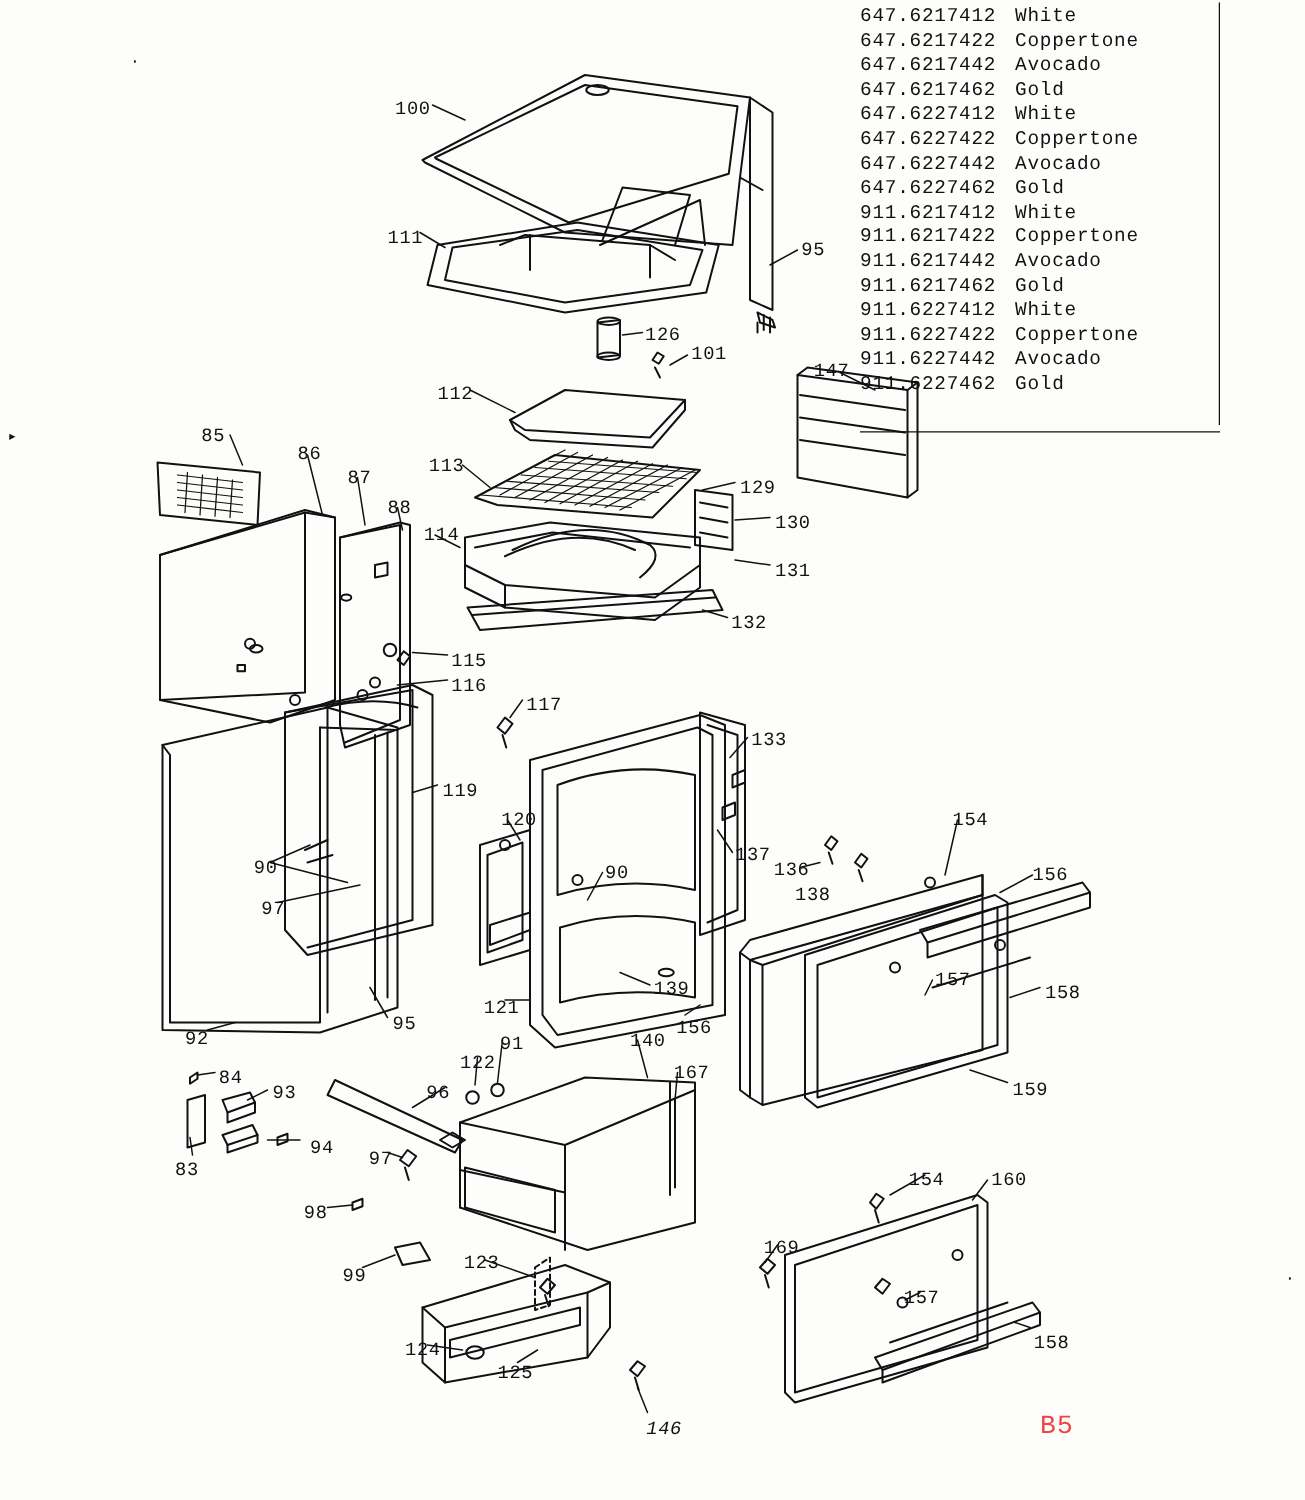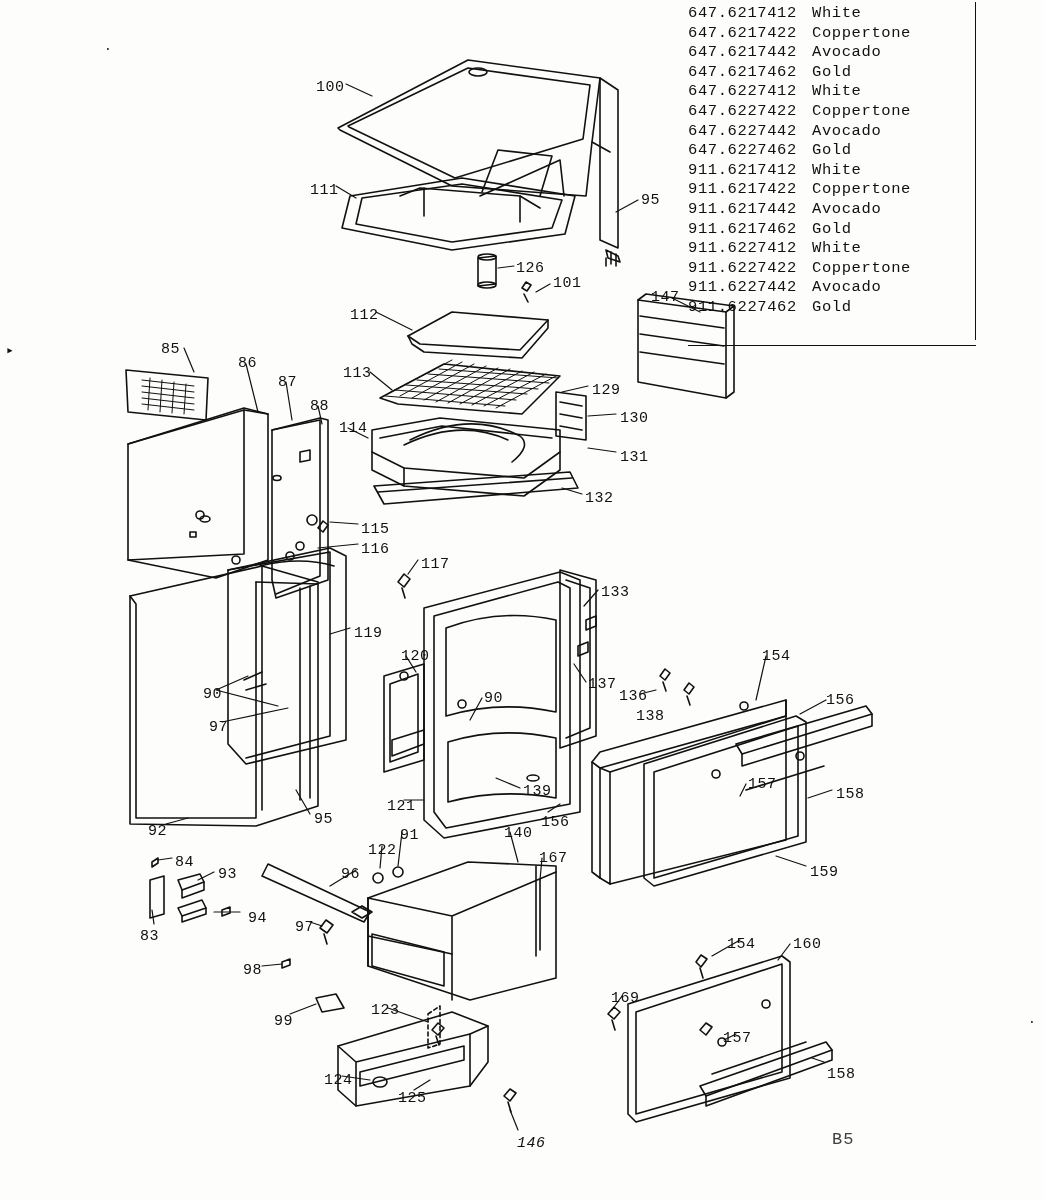--- a/index.html
+++ b/index.html
@@ -61,23 +61,23 @@
     position: absolute;
     font-size: 15px;
     color: #111;
     letter-spacing: 0.5px;
     white-space: nowrap;
   }
   .pagenum {
     position: absolute;
     left: 832px;
     top: 1130px;
-    font-size: 17px;
+    font-size: 21px;
     letter-spacing: 1px;
-    color: #404040;
+    color: #ef4444;
   }
   .edge-mark {
     position: absolute;
     color: #111;
     font-size: 13px;
   }
   svg {
     position: absolute;
     left: 0;
     top: 0;

